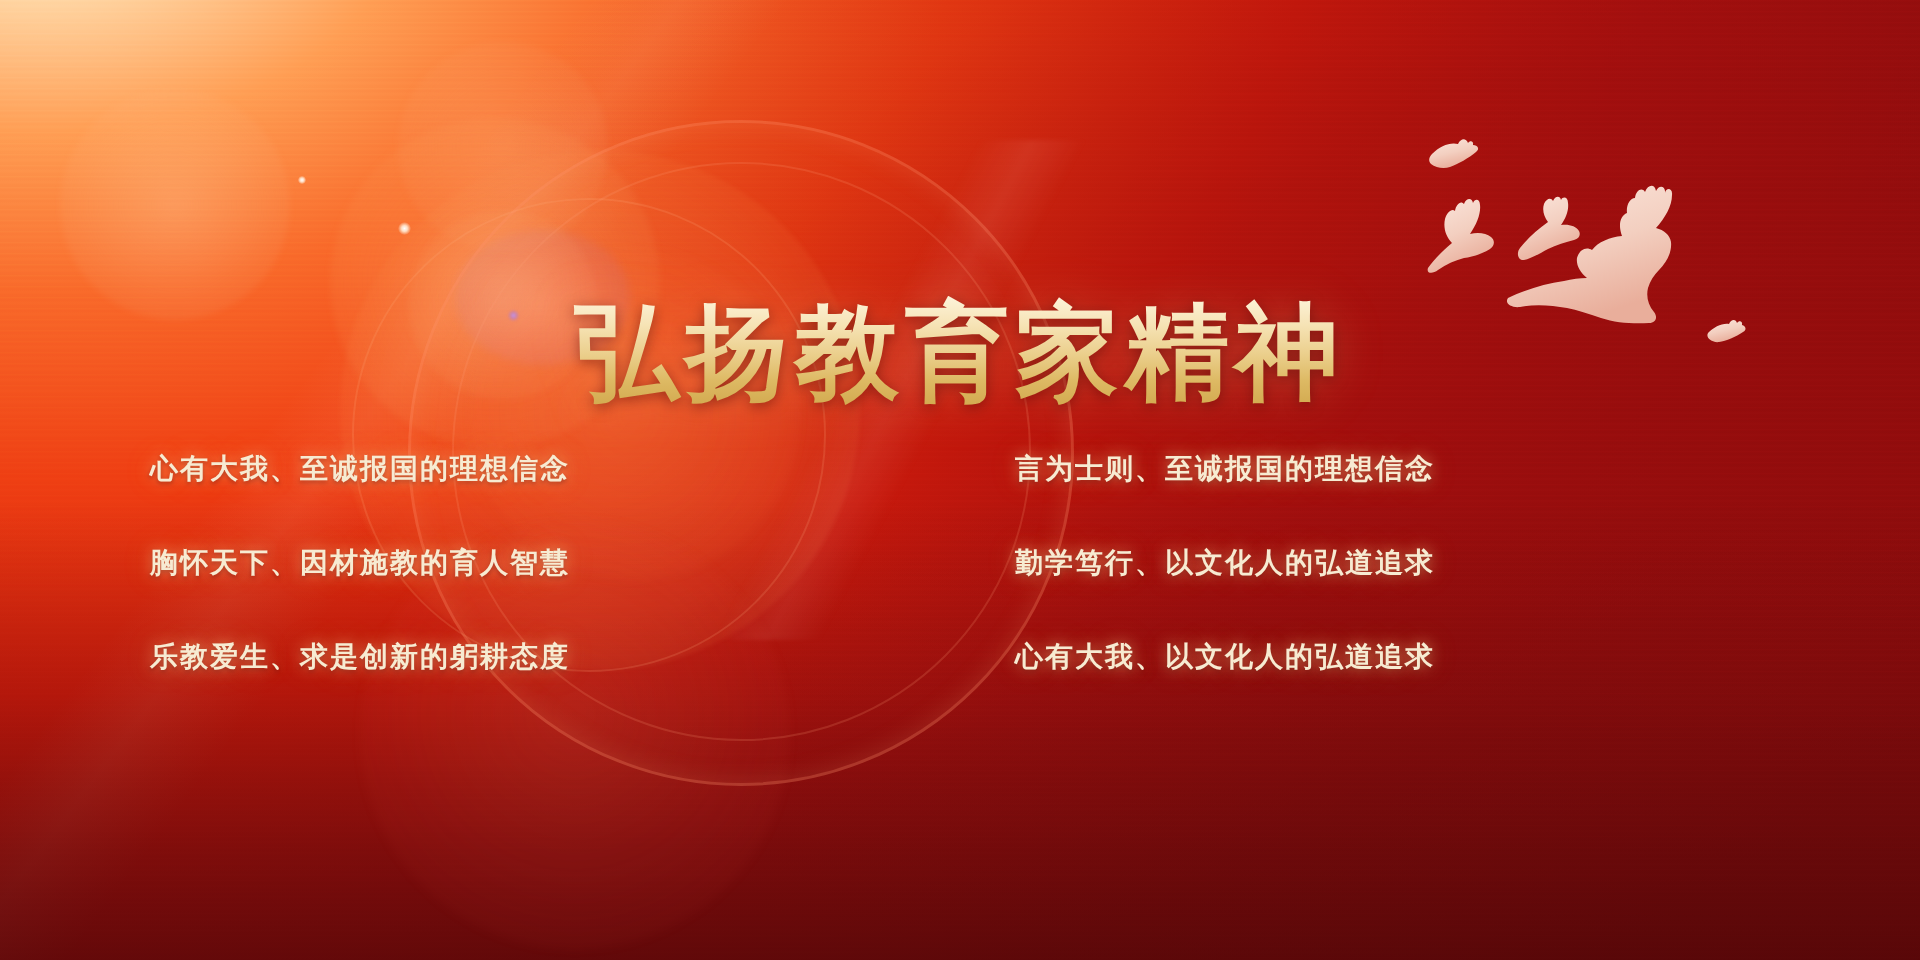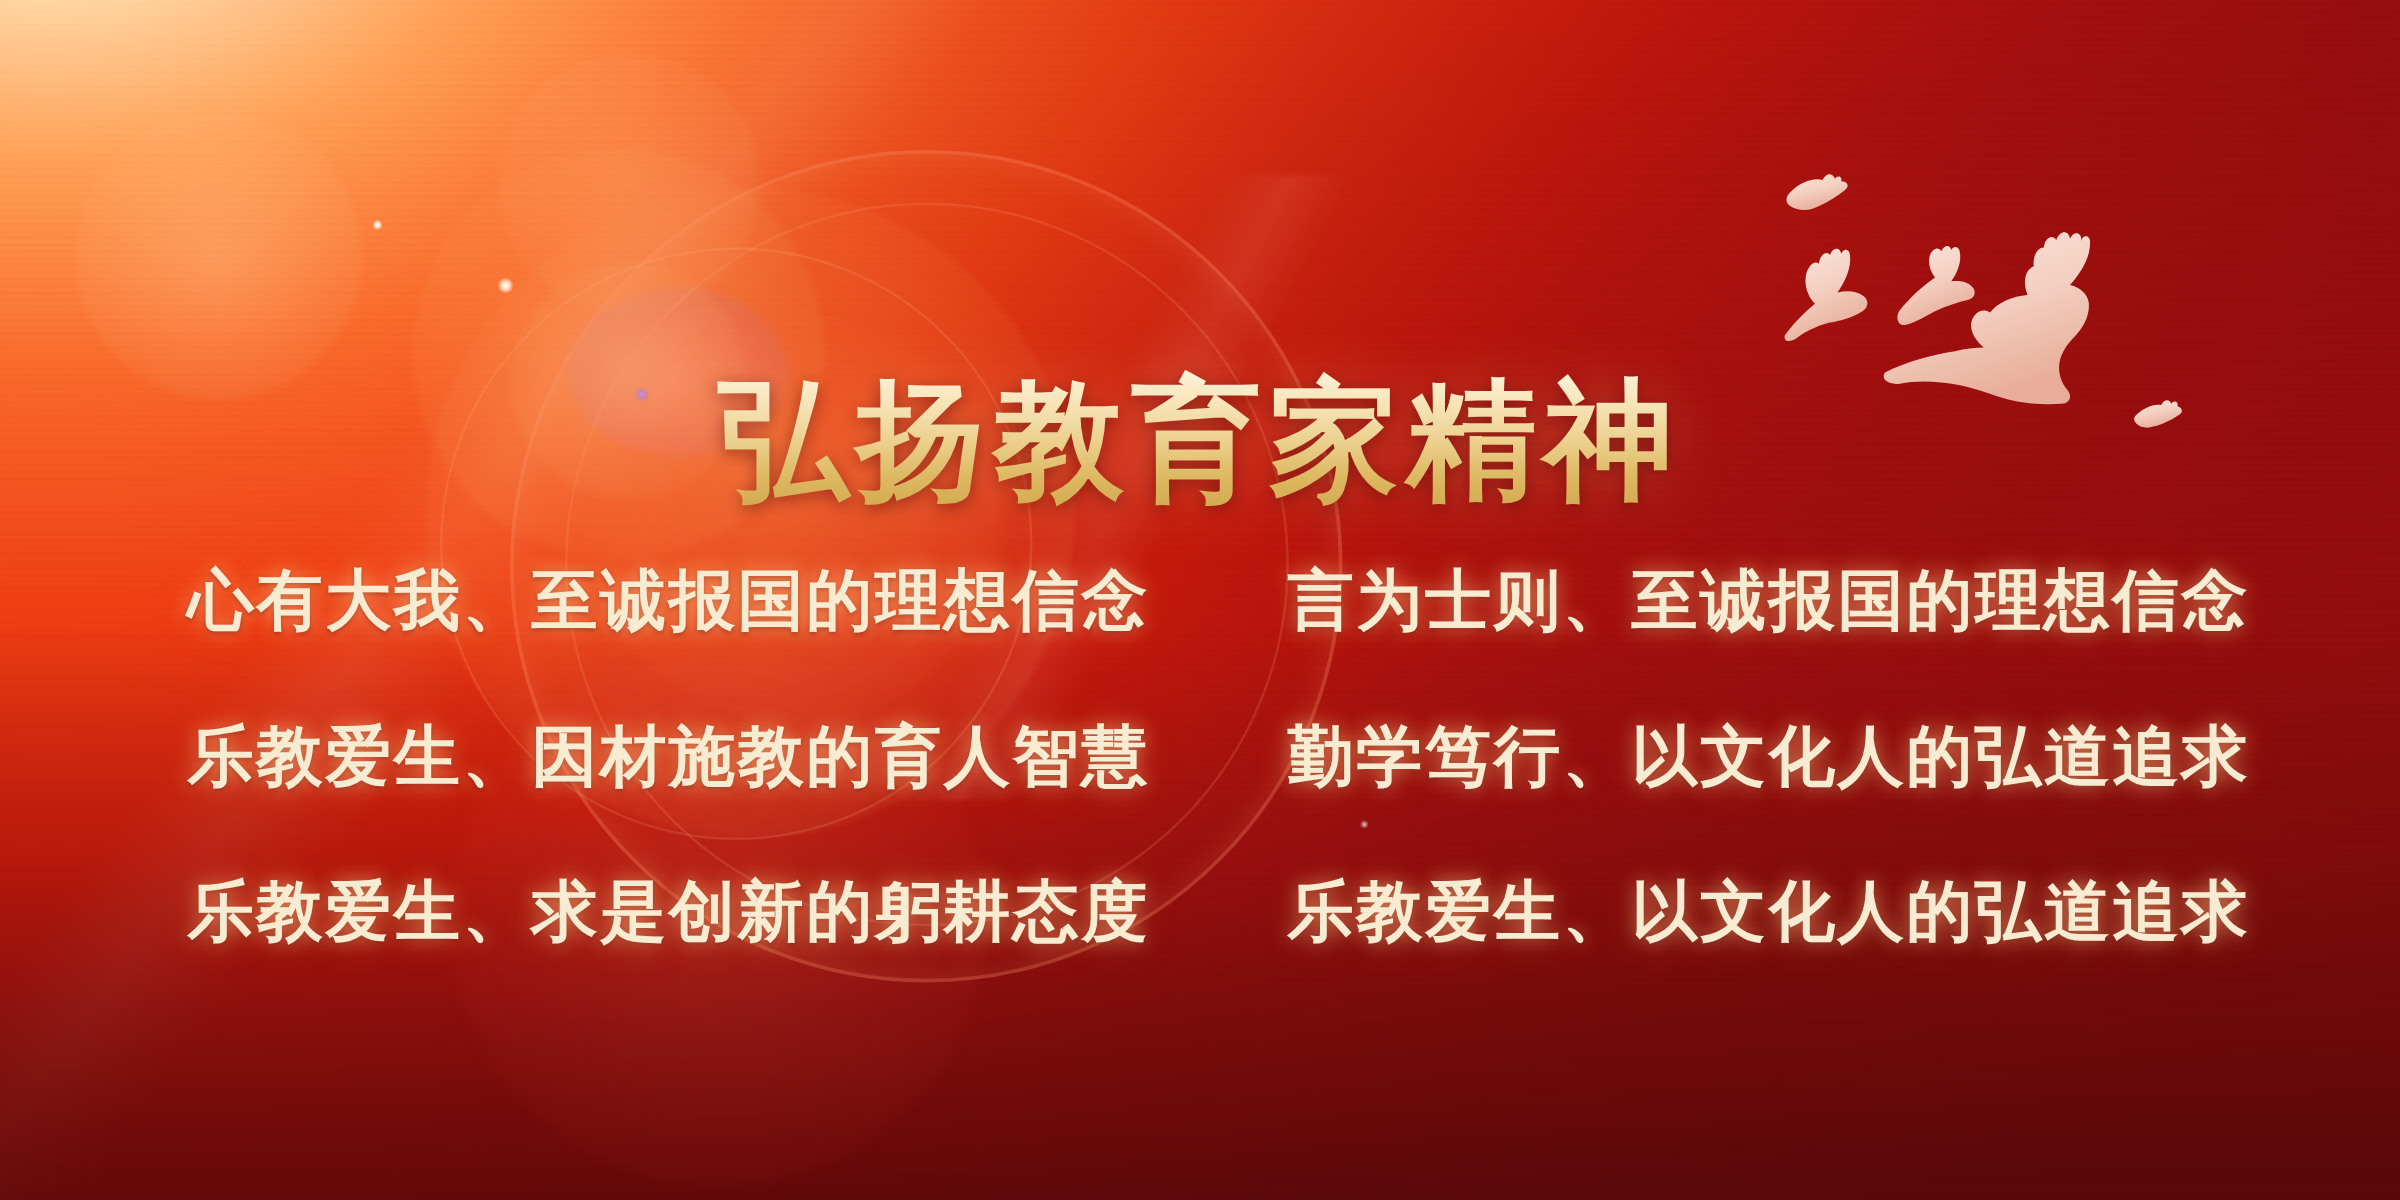--- a/index.html
+++ b/index.html
@@ -244,23 +244,23 @@
     top:452px;
     left:0; right:0;
     padding:0 150px;
     display:grid;
     grid-template-columns:1fr 1fr;
     column-gap:110px;
     row-gap:60px;
     justify-items:center;
   }
   .slogan{
-    font-family:Liberation Mono, monospace;
+    font-family:Liberation Serif, serif;
     font-weight:700;
-    font-size:53px;
+    font-size:28px;
     line-height:1.22;
     letter-spacing:2px;
     color:#F7EBD2;
     white-space:nowrap;
     text-shadow:
       0 0 14px rgba(255,200,140,0.55),
       0 0 30px rgba(255,170,90,0.30),
       0 2px 4px rgba(100,8,8,0.55);
     user-select:none;
   }
@@ -341,20 +341,20 @@
     </svg>
   </div>
 
   <div class="content">
 
     <h1 class="title">弘扬教育家精神</h1>
 
     <div class="slogans">
       <div class="slogan col-left">心有大我、至诚报国的理想信念</div>
       <div class="slogan col-right">言为士则、至诚报国的理想信念</div>
-      <div class="slogan col-left">乐教爱生、因材施教的育人智慧</div>
+      <div class="slogan col-left">胸怀天下、因材施教的育人智慧</div>
       <div class="slogan col-right">勤学笃行、以文化人的弘道追求</div>
       <div class="slogan col-left">乐教爱生、求是创新的躬耕态度</div>
-      <div class="slogan col-right">乐教爱生、以文化人的弘道追求</div>
+      <div class="slogan col-right">心有大我、以文化人的弘道追求</div>
     </div>
 
   </div>
 </div>
 
 </body></html>

